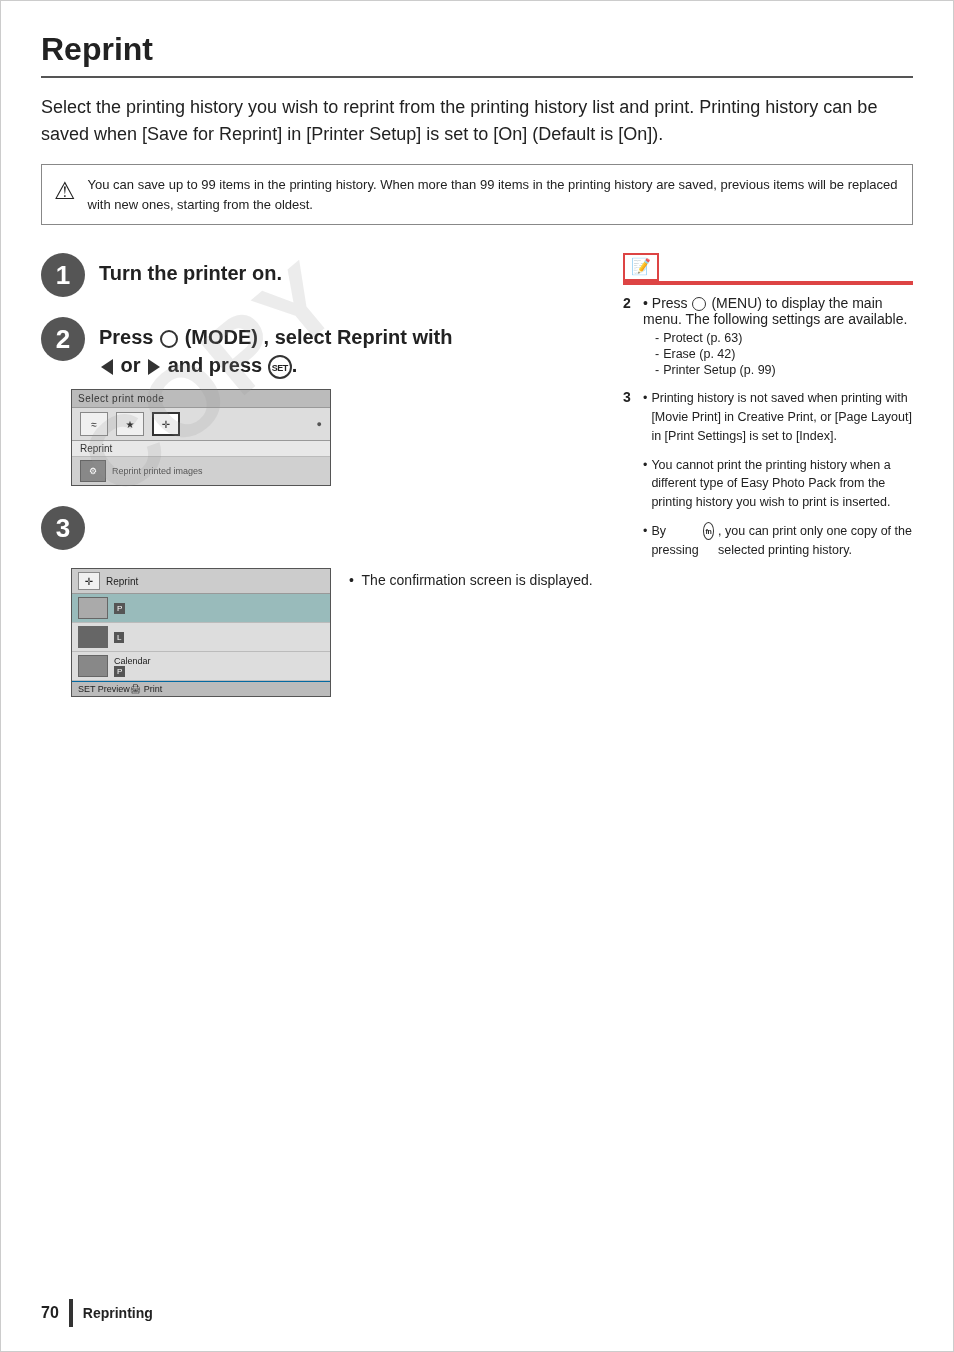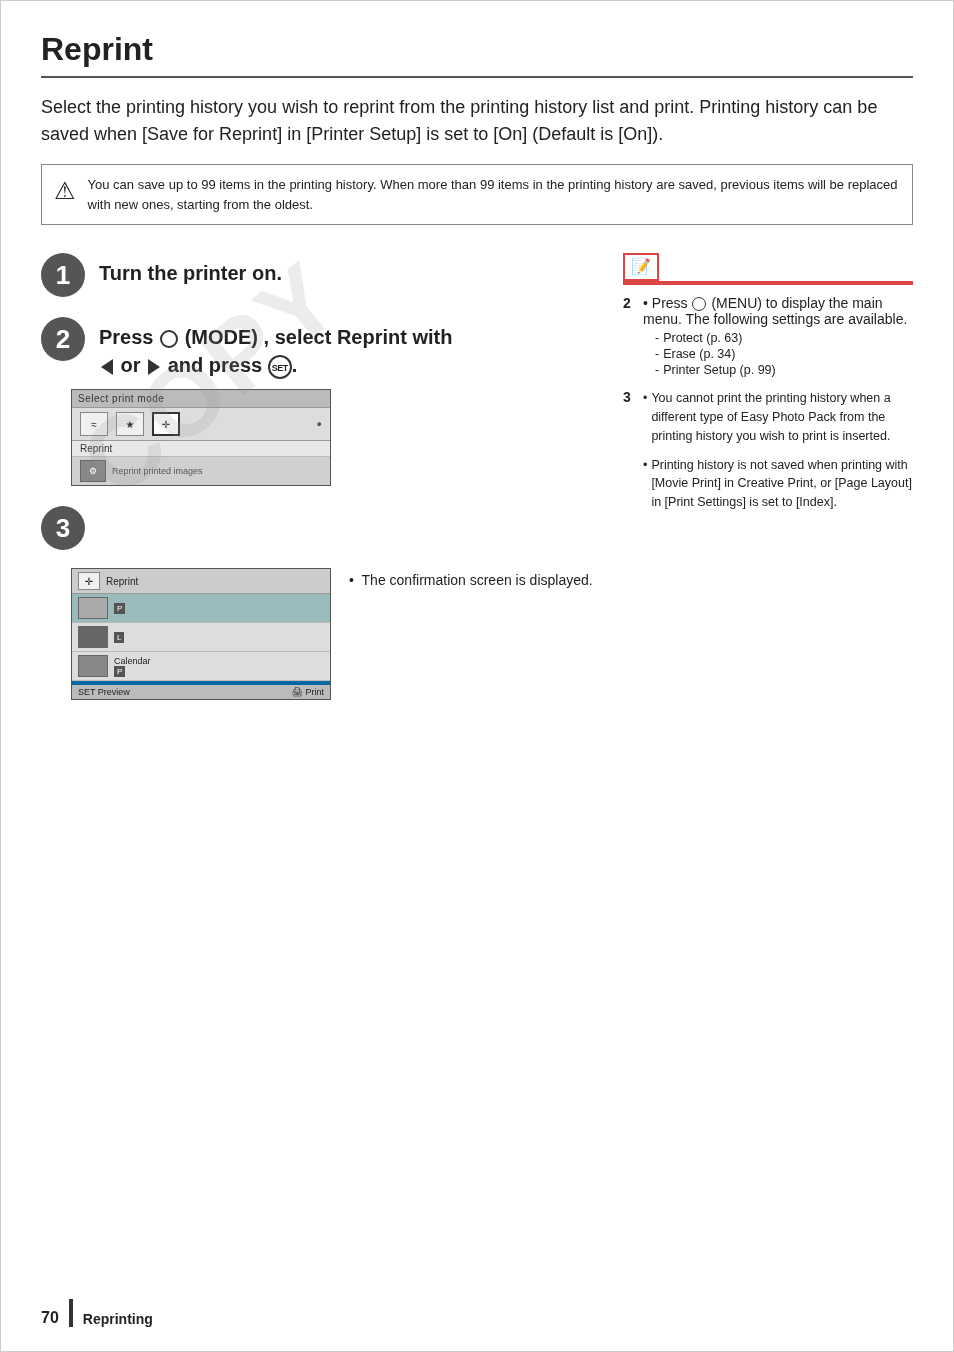--- a/index.html
+++ b/index.html
@@ -285,24 +285,23 @@
       background: #555;
       color: #fff;
       font-size: 8px;
       padding: 1px 3px;
       display: inline-block;
     }
 
     .lcd2-bottom-bar {
       background: #bbb;
       display: flex;
-      justify-content: space-between;
       padding: 2px 6px;
       font-size: 9px;
-      border-top: 4px solid #0369a1;
+      border-top: 1px solid #0369a1;
     }
 
     .right-note-step {
       display: flex;
       gap: 6px;
       margin-bottom: 10px;
     }
 
     .right-step-num {
       font-weight: bold;
@@ -342,21 +341,21 @@
       flex-shrink: 0;
     }
 
     
     .page-footer {
       position: absolute;
       bottom: 24px;
       left: 40px;
       right: 40px;
       display: flex;
-      align-items: flex-end;
+      align-items: center;
       gap: 10px;
     }
 
     .footer-page-num {
       font-size: 16px;
       font-weight: bold;
     }
 
     .footer-section {
       font-weight: bold;
@@ -551,38 +550,43 @@
           <span>• </span>
           <span>Press</span>
           <span class="sm-circle"></span>
           <span>(MENU)</span>
           <span>to display the main menu. The following settings are available.</span>
           <div class="right-note-dash-list">
             <div class="right-note-dash-item">
               <span>Protect (p. 63)</span>
             </div>
             <div class="right-note-dash-item">
-              <span>Erase (p. 34)</span>
+              <span>Erase (p. 42)</span>
             </div>
             <div class="right-note-dash-item">
               <span>Printer Setup (p. 99)</span>
             </div>
           </div>
         </div>
       </div>
 
       <div class="right-note-step">
         <div class="right-step-num">3</div>
         <div class="right-step3-notes">
 
 
+          <div class="right-step3-note">Printing history is not saved when printing with [Movie Print] in Creative Print, or [Page Layout] in [Print Settings] is set to [Index].</div>
+
           <div class="right-step3-note">You cannot print the printing history when a different type of Easy Photo Pack from the printing history you wish to print is inserted.</div>
 
-          <div class="right-step3-note">Printing history is not saved when printing with [Movie Print] in Creative Print, or [Page Layout] in [Print Settings] is set to [Index].</div>
-
+          <div class="right-step3-note">
+            By pressing
+            <span class="sm-set-circle">fn</span>
+            , you can print only one copy of the selected printing history.
+          </div>
 
         </div>
       </div>
 
     </div>
   </div>
 
   <div class="page-footer">
     <span class="footer-page-num">70</span>
     <div class="footer-divider"></div>

